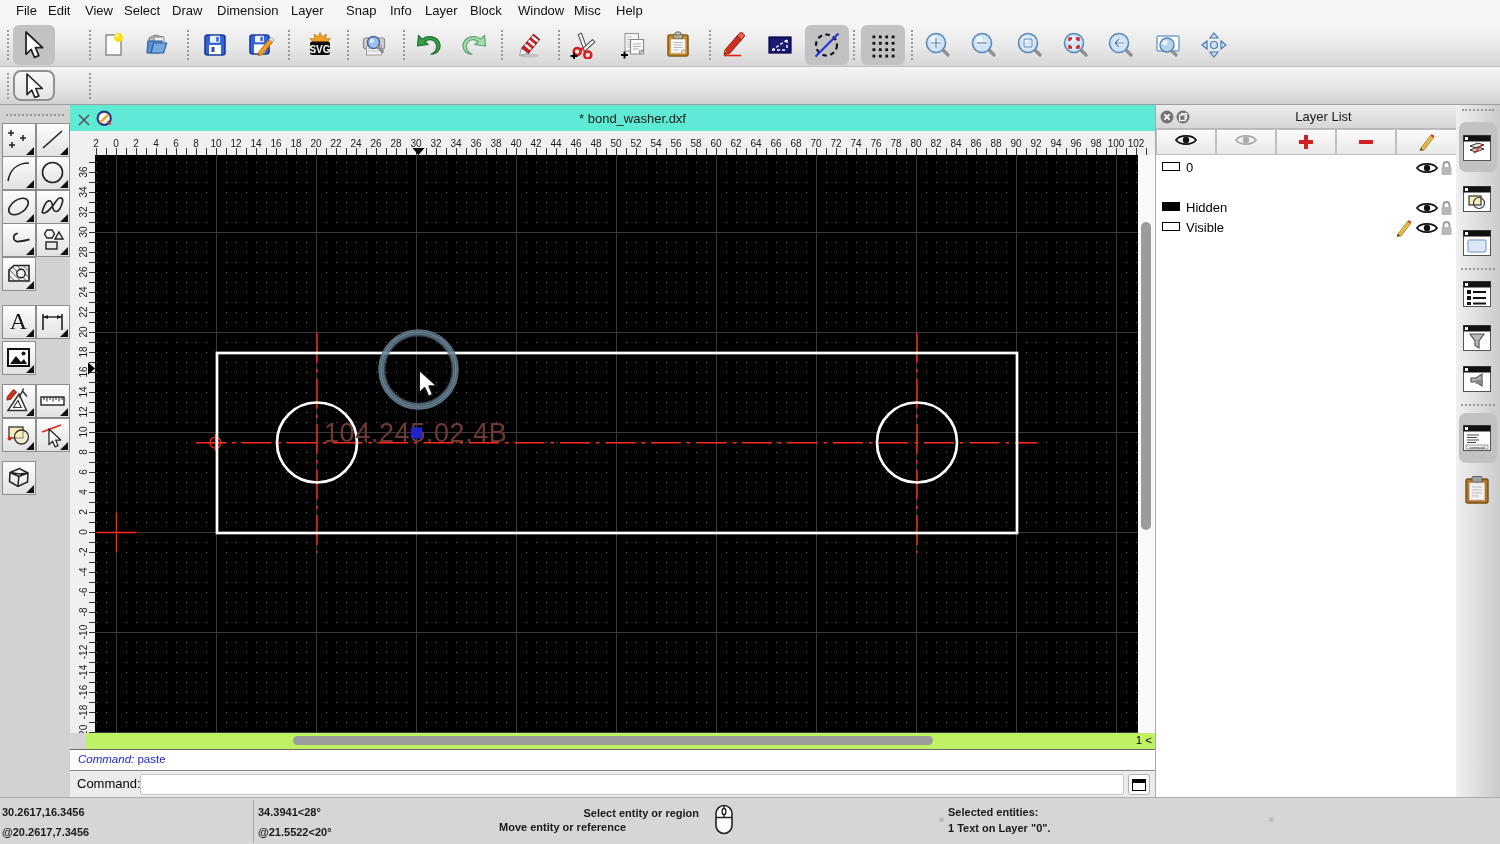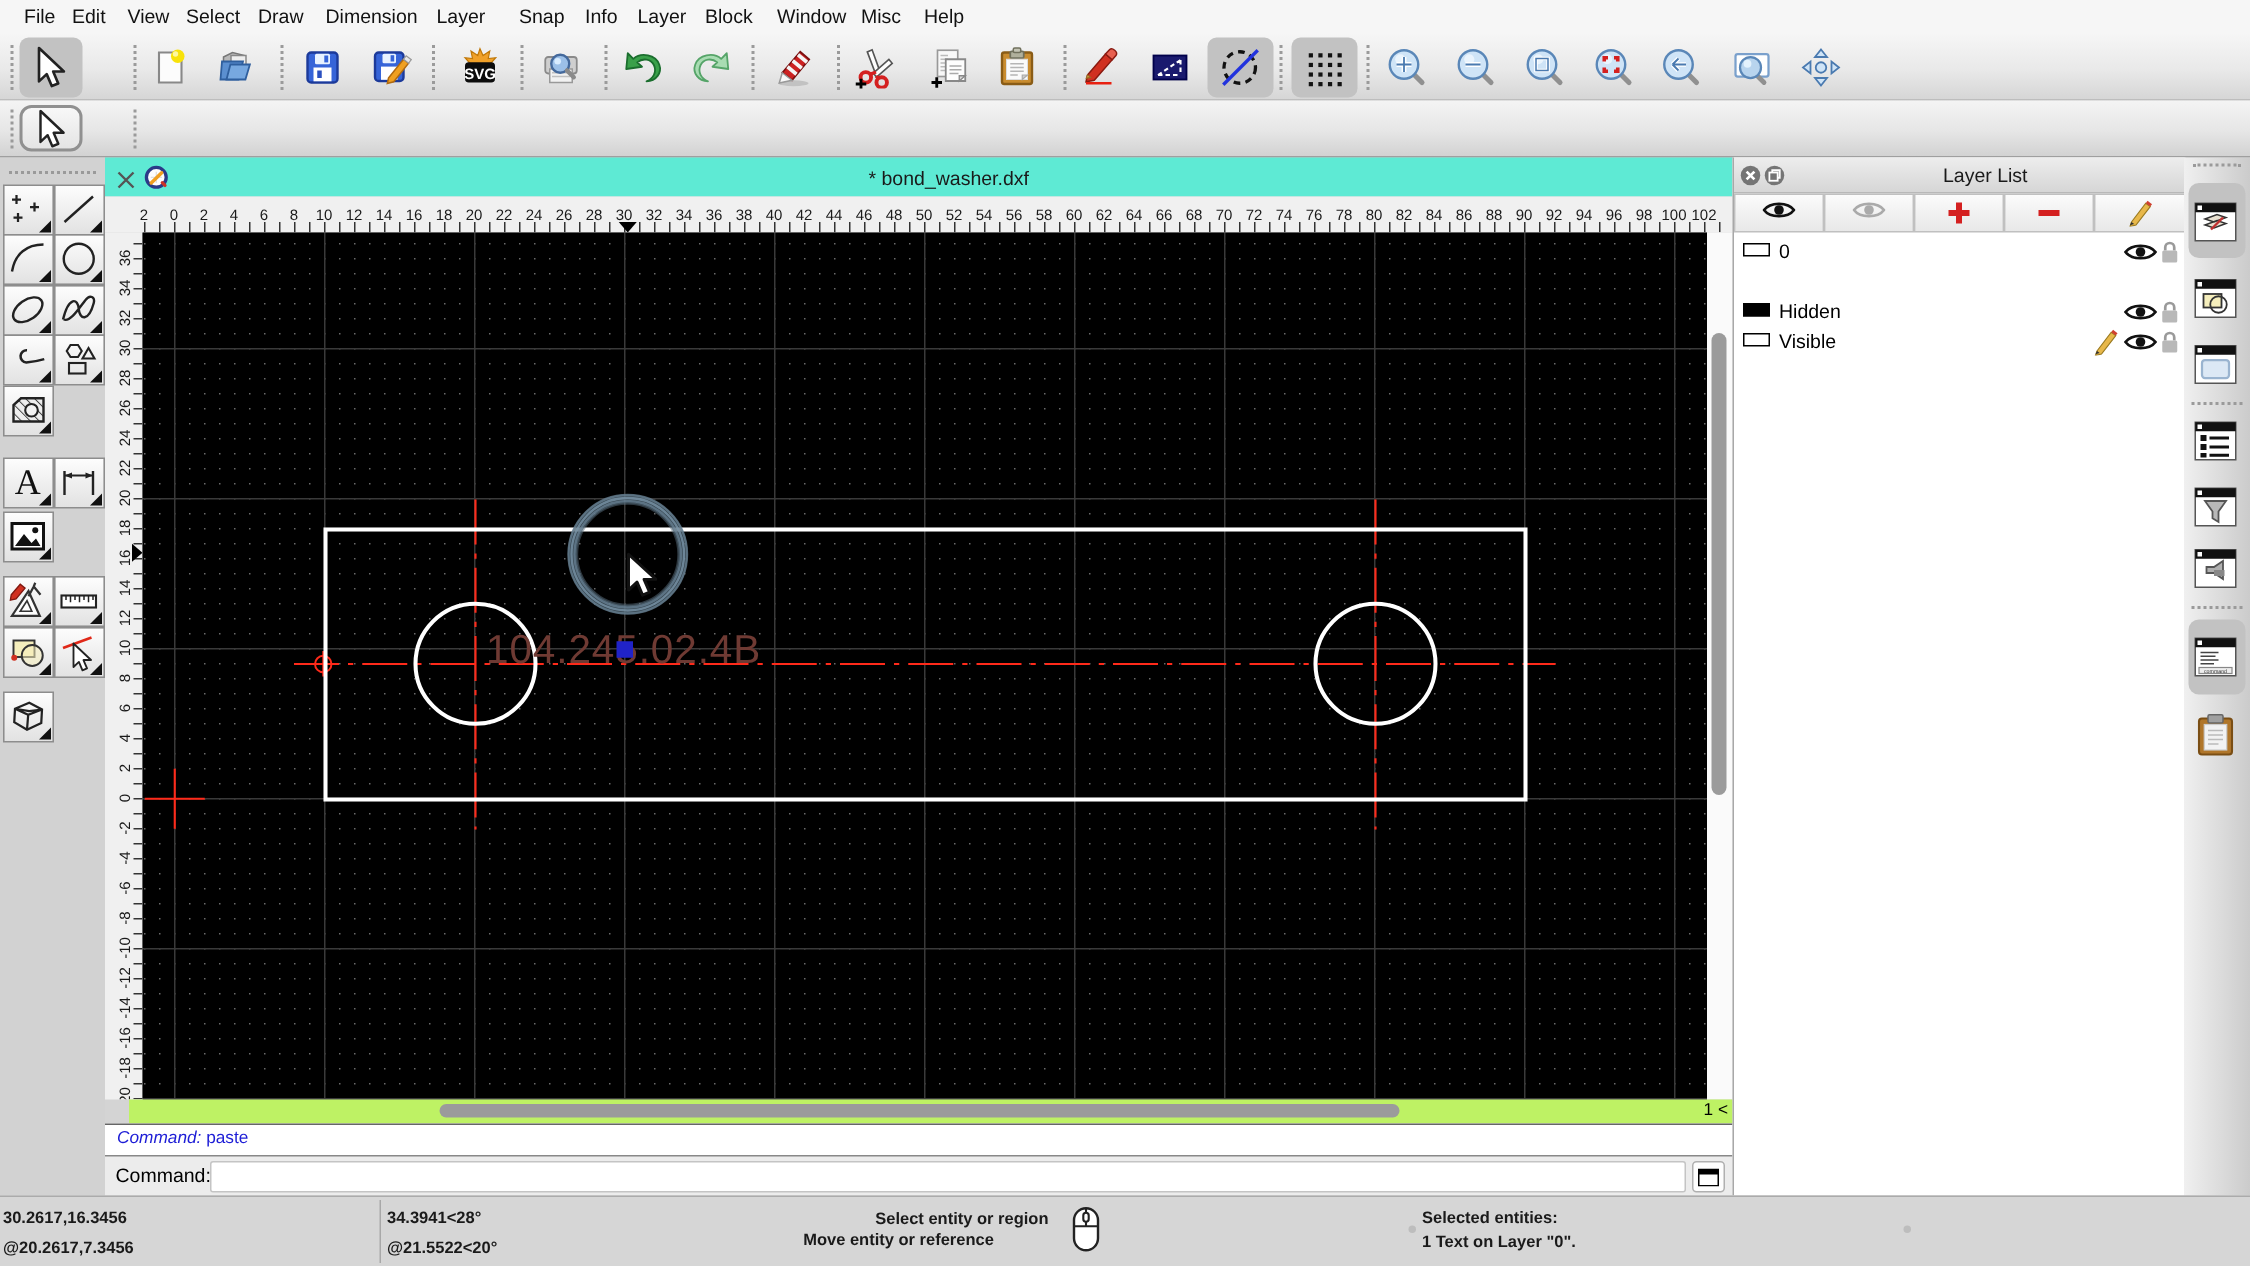--- a/index.html
+++ b/index.html
@@ -859,21 +859,21 @@
       <rect x="7.5" y="8" width="15" height="17" fill="#f2f2f2" stroke="#ccc" stroke-width="0.8"></rect>
       <path d="M10 12 h10 M10 15 h10 M10 18 h10 M10 21 h7" stroke="#bbb" stroke-width="1"></path>
     </svg>
 <div id="statusbar">
 <div class="sbtext" style="left:2px;top:8px">30.2617,16.3456</div>
 <div class="sbtext" style="left:2px;top:28px">@20.2617,7.3456</div>
 <div style="position:absolute;left:253px;top:2px;height:42px;border-left:1px solid #a8a8a8"></div>
 <div class="sbtext" style="left:258px;top:8px">34.3941&lt;28°</div>
 <div class="sbtext" style="left:258px;top:28px">@21.5522&lt;20°</div>
 <div class="sbtext" style="left:499px;top:9px;width:200px;text-align:right">Select entity or region</div>
-<div class="sbtext" style="left:499px;top:23px;width:200px;text-align:center">Move entity or reference</div>
+<div class="sbtext" style="left:499px;top:23px;width:200px;text-align:left">Move entity or reference</div>
 <svg width="20" height="32" viewBox="0 0 20 32" style="position:absolute;left:714px;top:6px">
         <rect x="2" y="1.5" width="16" height="28" rx="8" fill="#fff" stroke="#222" stroke-width="1.6"></rect>
         <path d="M10 1.5 v12 M2 13.5 h16" stroke="#222" stroke-width="1.4" fill="none"></path>
         <rect x="8.2" y="4.5" width="3.6" height="6" rx="1.8" fill="#fff" stroke="#222" stroke-width="1.4"></rect>
       </svg>
 <div class="sbtext" style="left:948px;top:8px">Selected entities:</div>
 <div class="sbtext" style="left:948px;top:24px">1 Text on Layer "0".</div>
 <div style="position:absolute;left:939px;top:19px;width:5px;height:5px;border-radius:50%;background:#bdbdbd"></div>
 <div style="position:absolute;left:1269px;top:19px;width:5px;height:5px;border-radius:50%;background:#bdbdbd"></div>
 </div>

